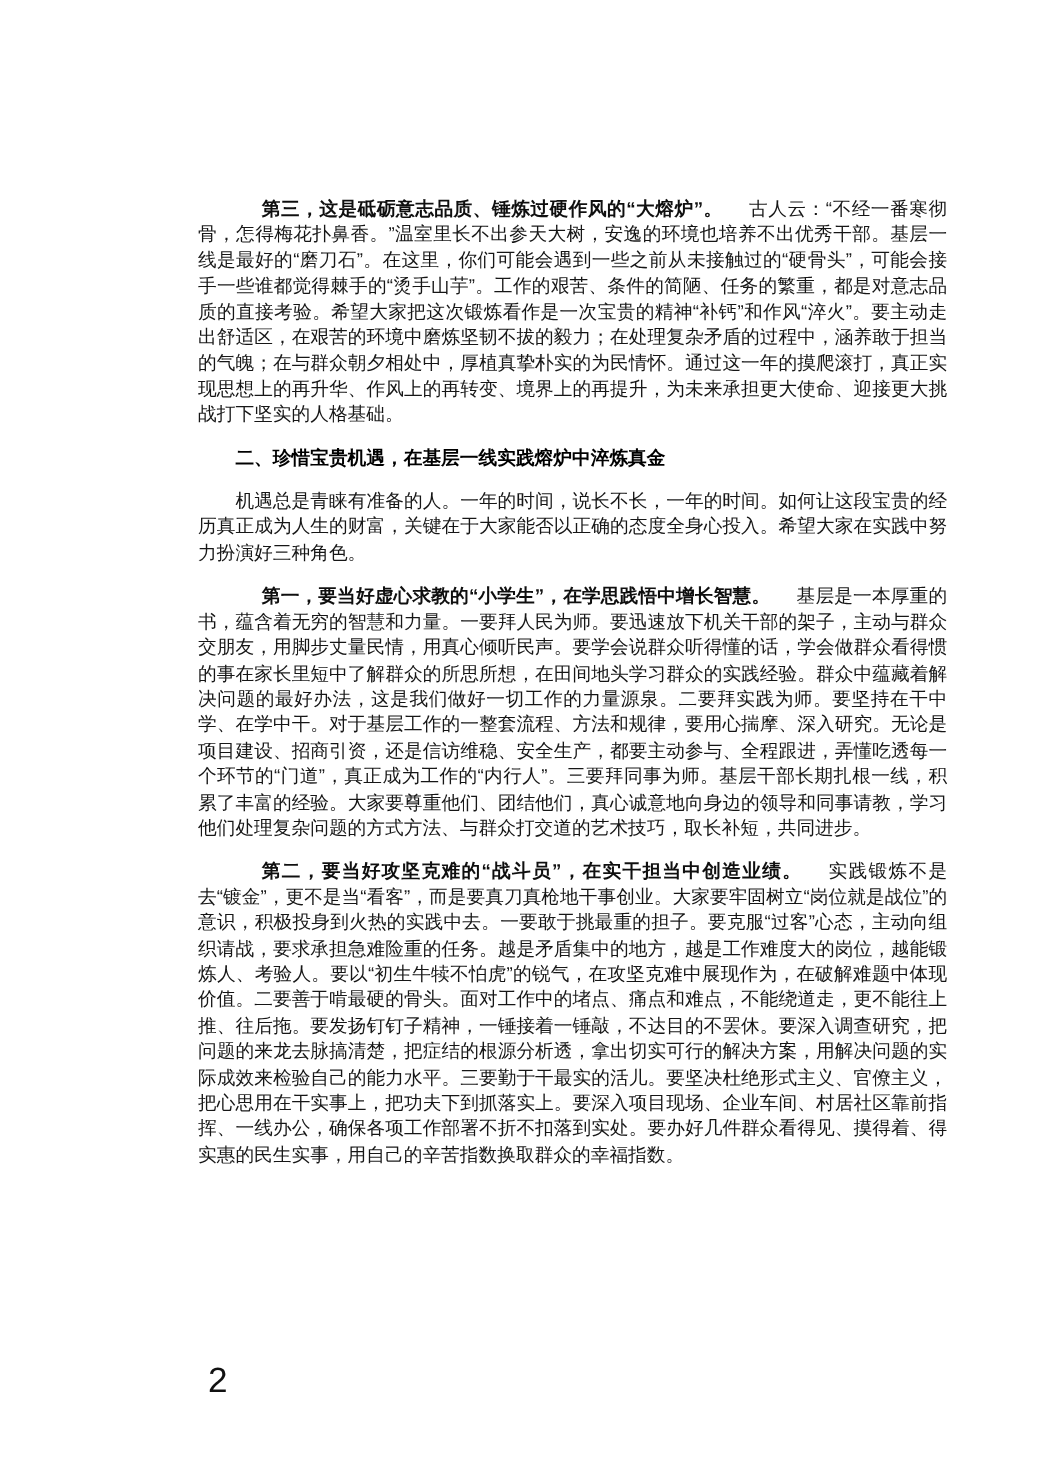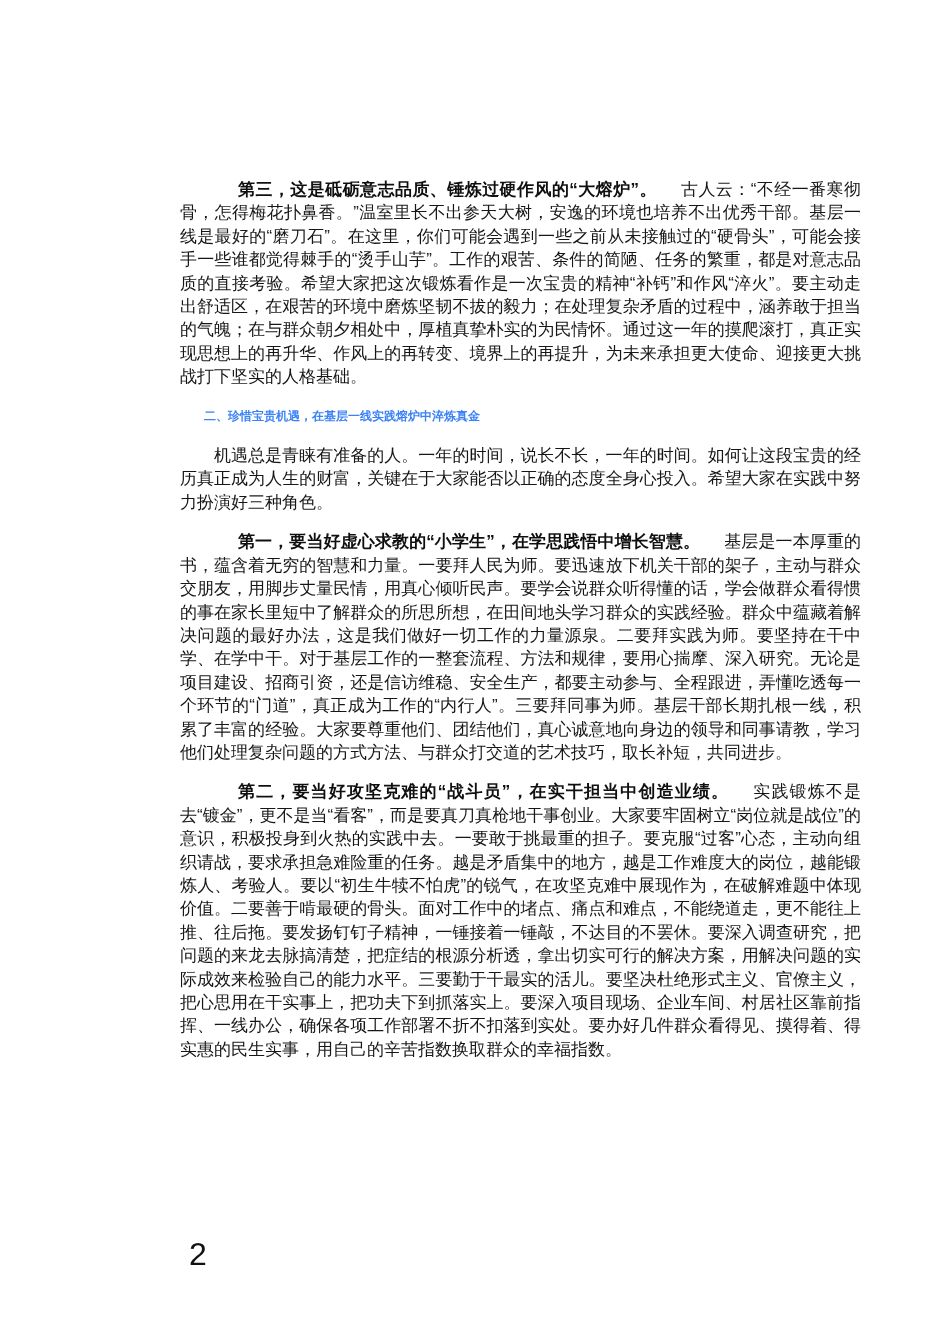--- a/index.html
+++ b/index.html
@@ -25,25 +25,25 @@
     width: 681px;
     font-size: 17px;
     line-height: 23.4px;
     text-align: justify;
   }
   .para {
     margin: 0 0 16px 0;
     text-indent: 2em;
   }
   .heading {
-    font-size: 12px;
+    font-size: 17px;
     font-weight: 700;
     margin: 0 0 16px 0;
     text-indent: 2em;
-    color: #3b82f6;
+    color: #000000;
   }
   .lead { font-weight: 700; color: #0f0f0f; }
   .page-number {
     position: absolute;
     left: 141px;
     top: 1238px;
     font-size: 32px;
     line-height: 1;
     font-weight: 400;
     color: #111111;

